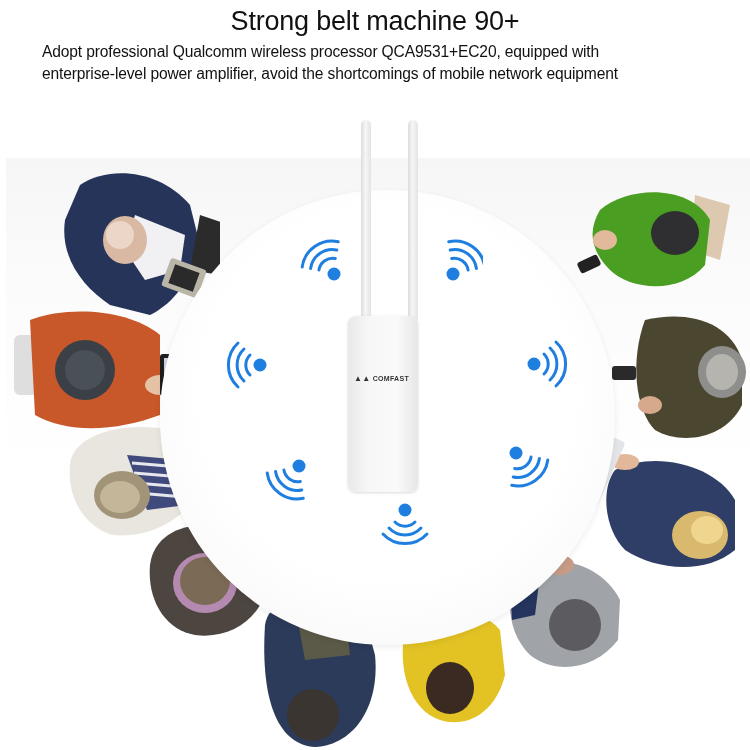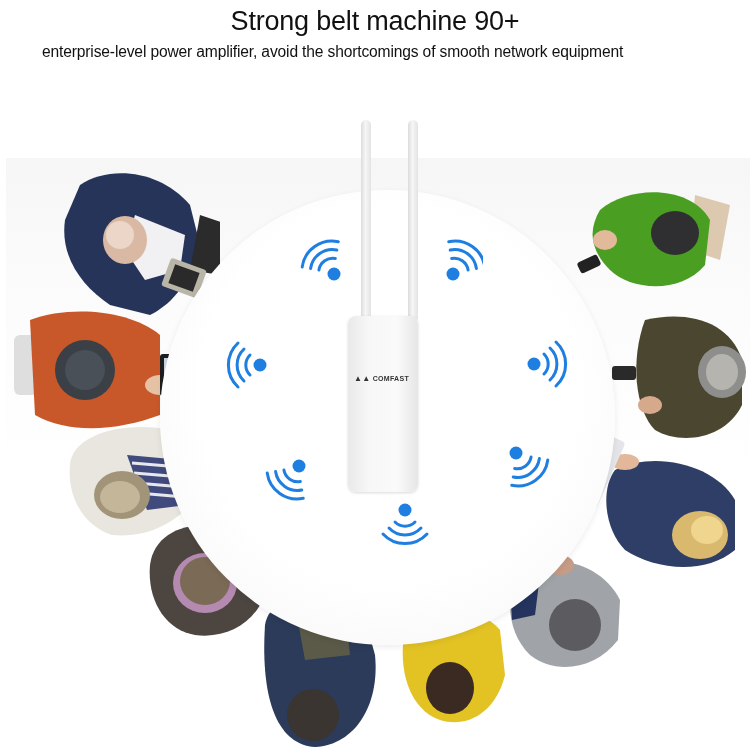--- a/index.html
+++ b/index.html
@@ -18,21 +18,22 @@
   .person { position:absolute; }
 </style>
 </head>
 <body>
 
 <div class="bg-band"></div>
 
 <div class="header">
   <div class="title">Strong belt machine 90+</div>
   <div class="desc">
-    <div>enterprise-level power amplifier, avoid the shortcomings of smooth network equipment</div>
+    <div>Adopt professional Qualcomm wireless processor QCA9531+EC20, equipped with</div>
+    <div>enterprise-level power amplifier, avoid the shortcomings of mobile network equipment</div>
   </div>
 </div>
 
 <div class="scene">
 
   <svg class="person" style="left:50px;top:165px" width="170" height="170" viewBox="0 0 170 170">
     <path d="M30 20 C60 0 110 5 140 40 L150 80 C140 120 120 140 100 150 L60 140 C30 120 10 90 15 55 Z" fill="#26345a"></path>
     <path d="M85 50 L135 70 L130 105 L95 115 L75 85 Z" fill="#f1f1f4"></path>
     <ellipse cx="75" cy="75" rx="22" ry="24" fill="#d9b9a4"></ellipse>
     <ellipse cx="70" cy="70" rx="14" ry="14" fill="#ecd6c8"></ellipse>

